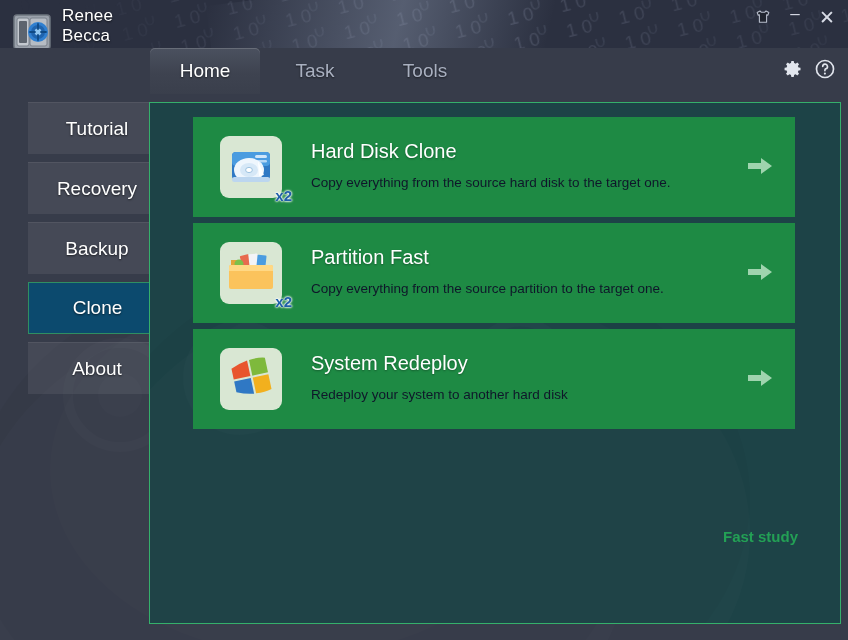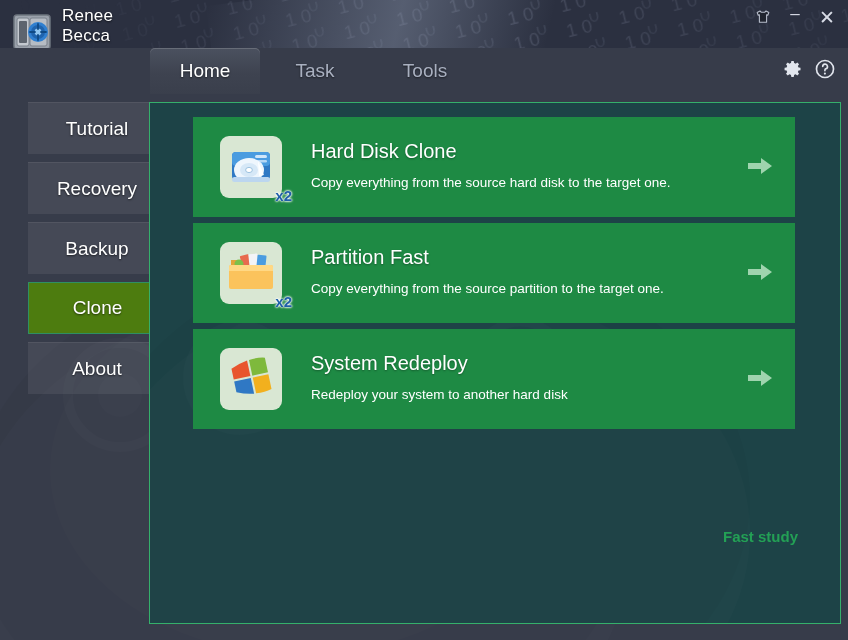--- a/index.html
+++ b/index.html
@@ -116,21 +116,21 @@
     display: flex; align-items: center; justify-content: center;
     color: #ffffff;
     font-size: 19px;
     background: rgba(255,255,255,.07);
     border-top: 1px solid rgba(255,255,255,.07);
     cursor: pointer;
     text-shadow: 0 1px 2px rgba(0,0,0,.6);
   }
   .side-item:first-child { margin-top: 8px; }
   .side-item.active {
-    background: #4d7c0f;
+    background: #0c4a6e;
     border-top: 1px solid #2f8f62;
     border-bottom: 1px solid #2f8f62;
     border-left: 1px solid #2f8f62;
   }
 
   
   .panel {
     position: absolute; left: 149px; top: 102px;
     width: 692px; height: 522px;
     background: #1d4347;
@@ -171,21 +171,21 @@
     text-shadow: 0 0 2px #ffffff, 0 0 2px #ffffff, 0 0 3px #ffffff;
   }
   .card-title {
     position: absolute; left: 118px; top: 23px;
     color: #ffffff;
     font-size: 20px;
     text-shadow: 0 1px 2px rgba(0,0,0,.35);
   }
   .card-desc {
     position: absolute; left: 118px; top: 58px;
-    color: #ffffff;
+    color: #0f172a;
     font-size: 13.5px;
   }
   .card-arrow {
     position: absolute; right: 22px; top: 38px;
     width: 26px; height: 22px;
   }
 
   .faststudy {
     position: absolute; right: 42px; bottom: 78px;
     color: #23a055;

